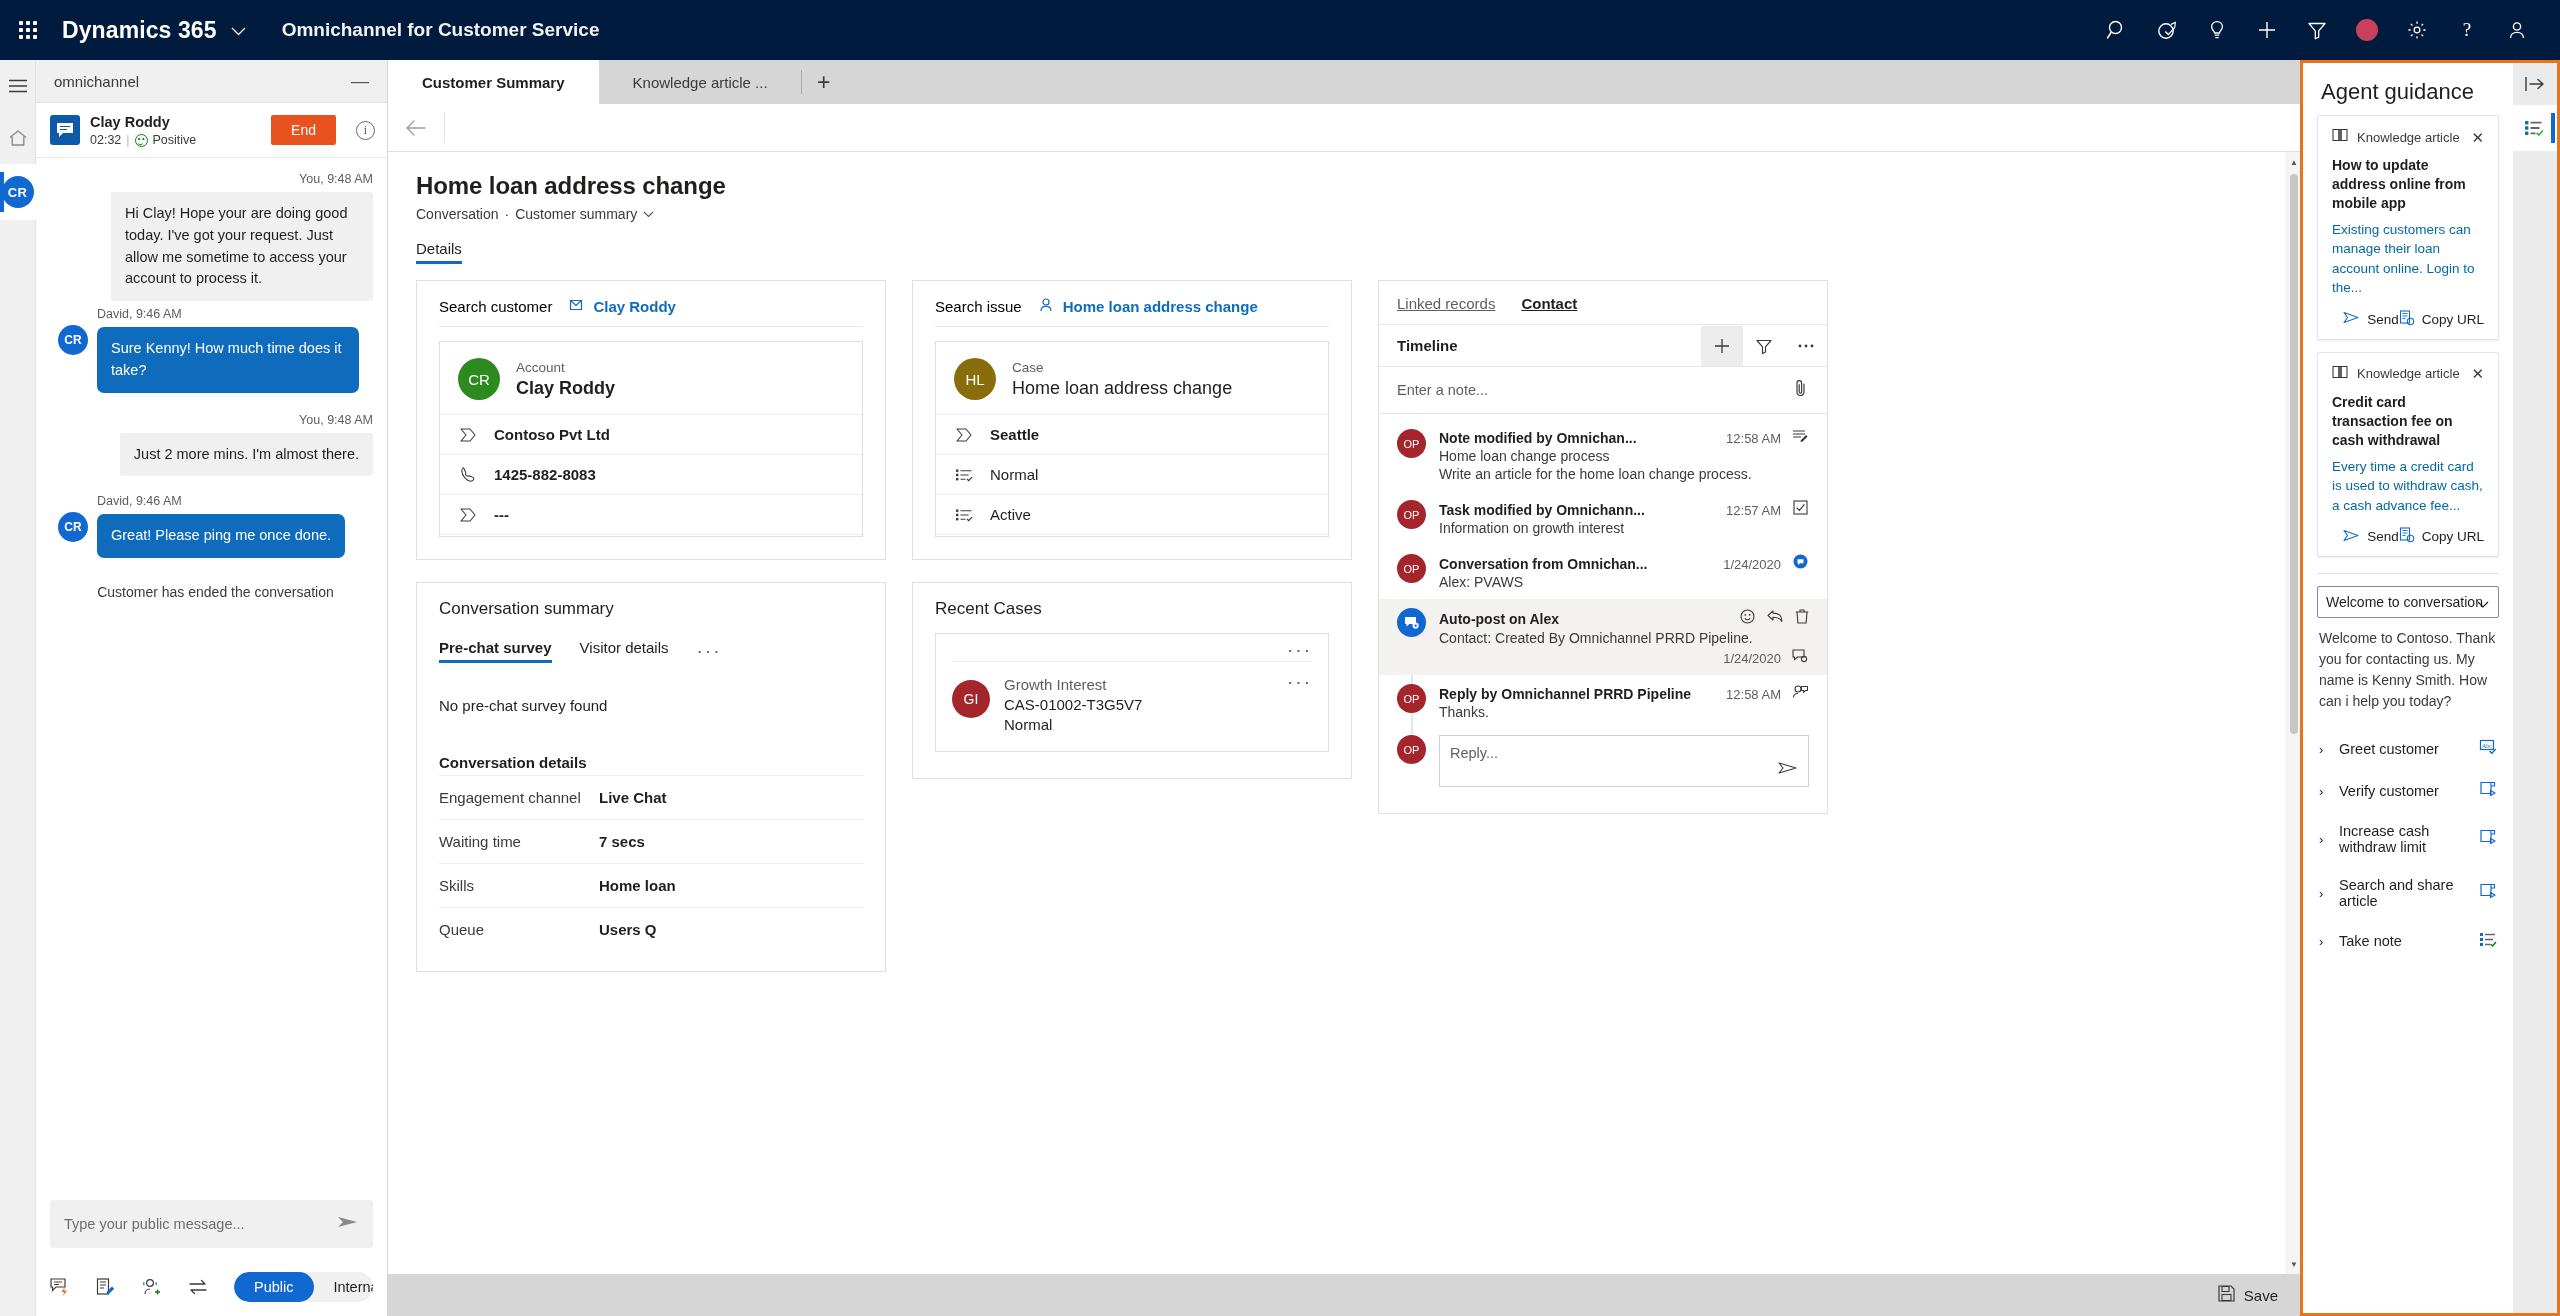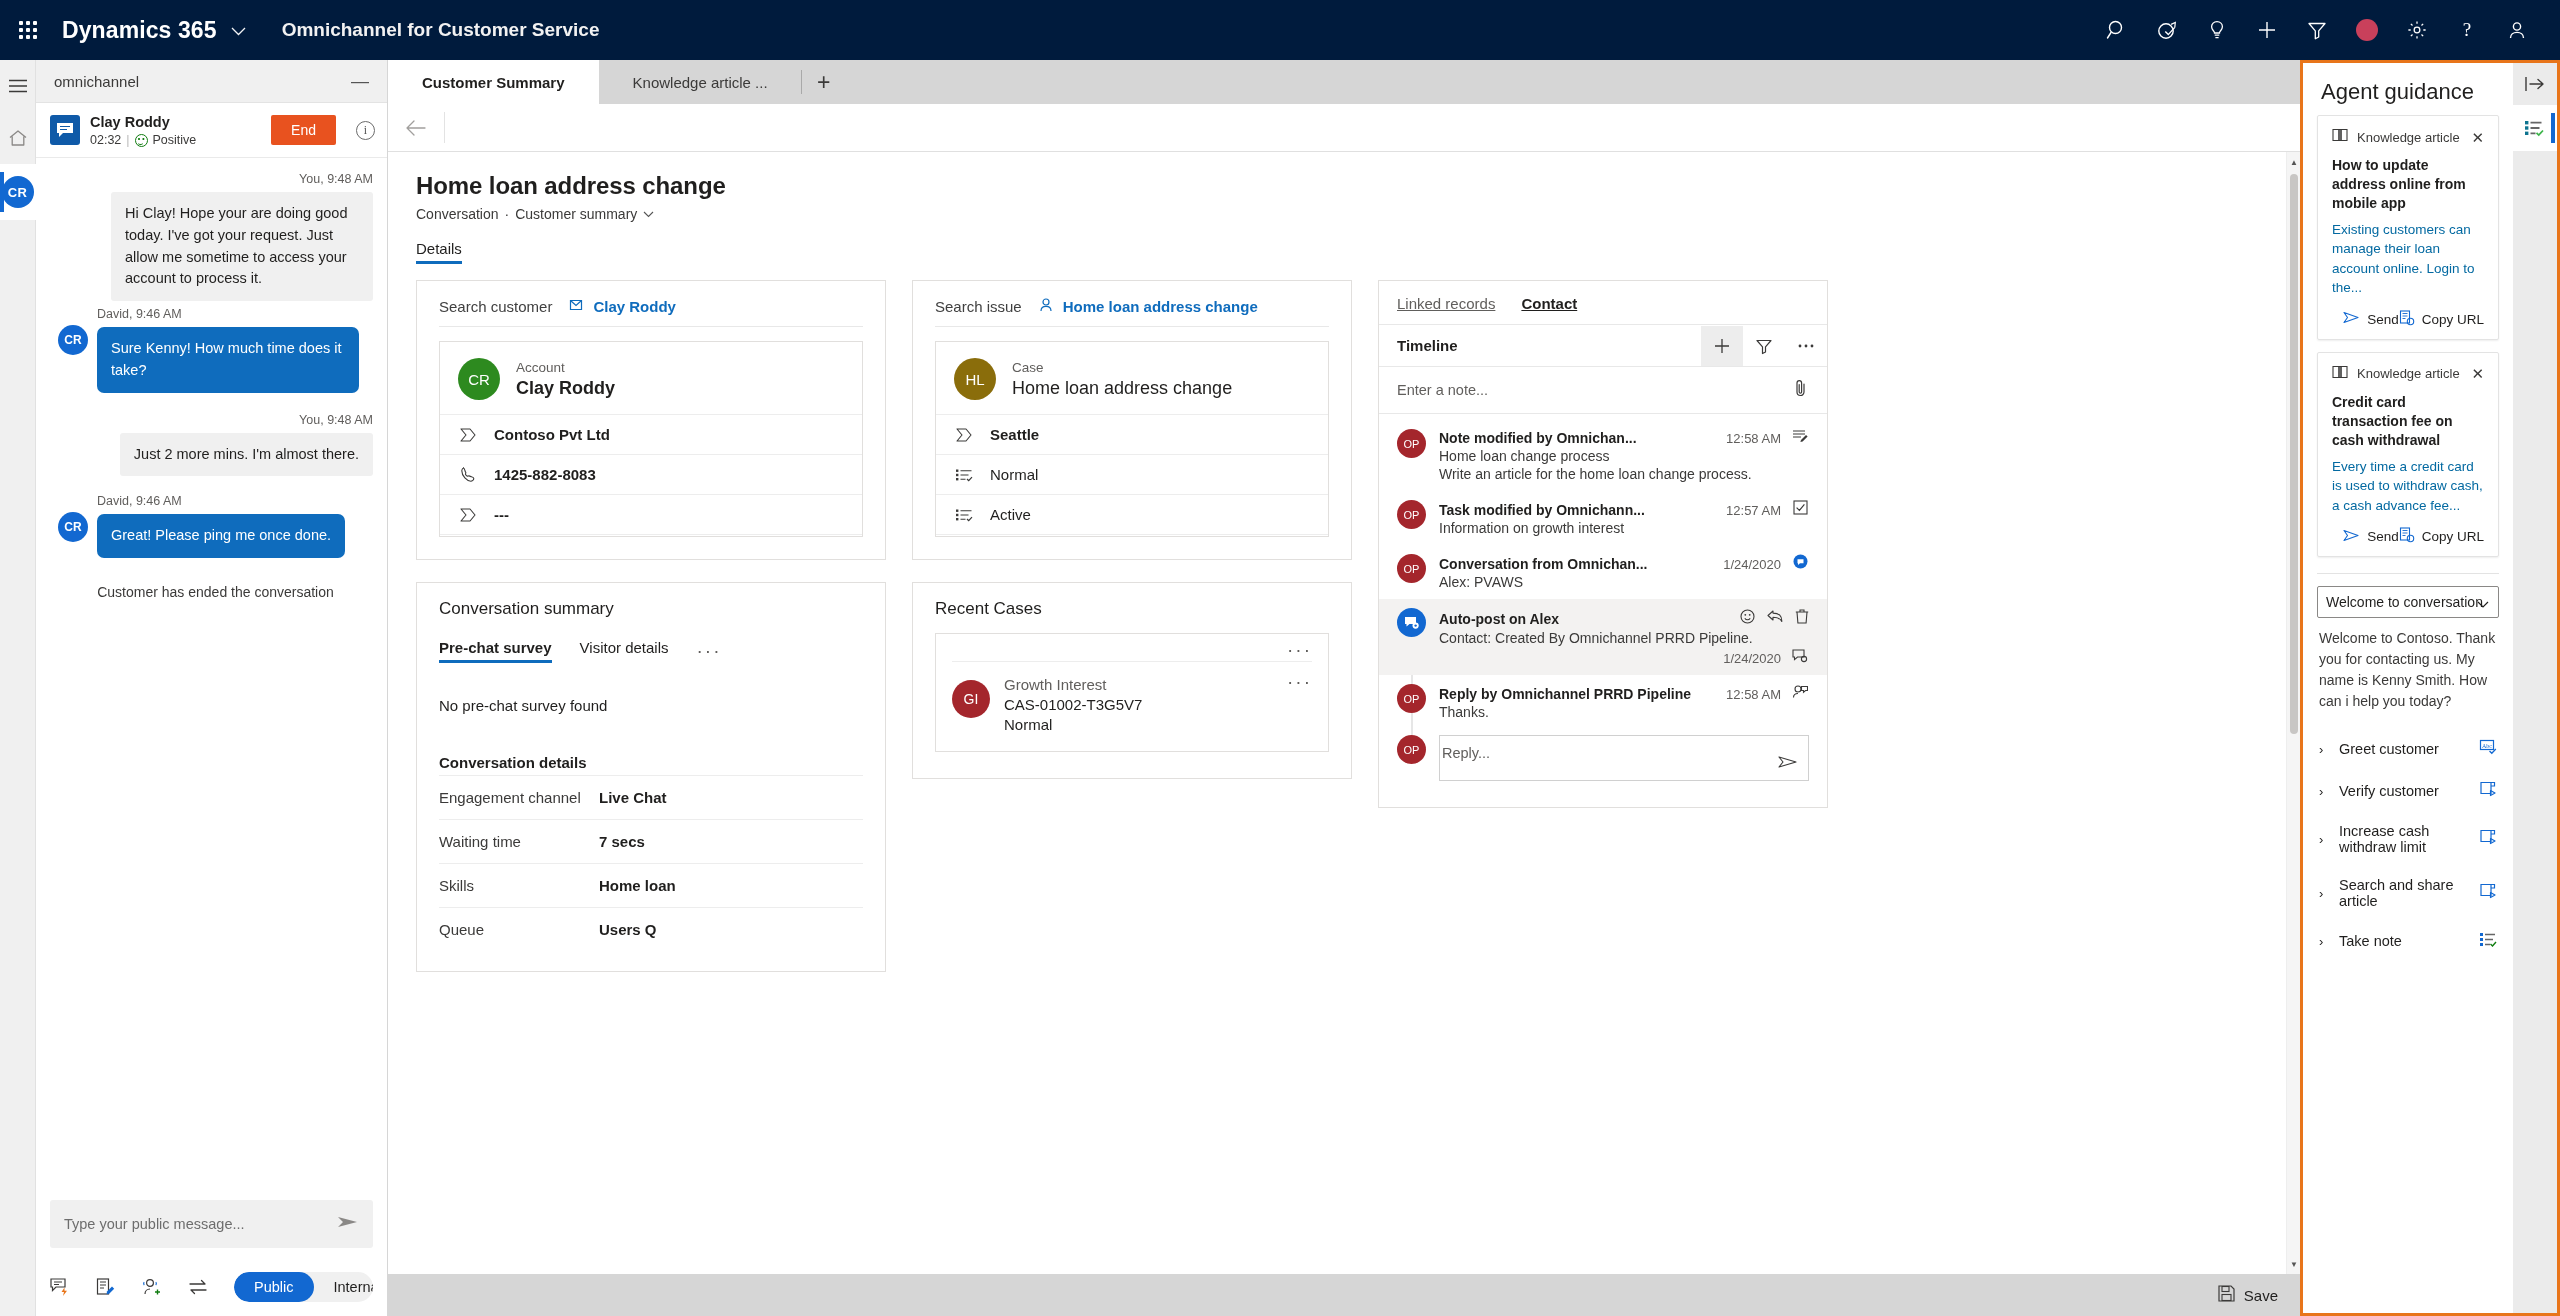--- a/index.html
+++ b/index.html
@@ -157,21 +157,21 @@
   .col { display:flex; flex-direction:column; gap: 22px; }
   .col-a { width: 470px; flex: 0 0 470px; }
   .col-b { width: 440px; flex: 0 0 440px; }
   .col-c { width: 450px; flex: 0 0 450px; }
 
   .card { border: 1px solid #e1dfdd; background:#fff; }
   .card-pad { padding: 16px 22px 20px; }
   .card-title { font-size: 17px; color:#201f1e; }
 
   .search-row { display:flex; align-items:center; gap: 16px; padding: 16px 22px 10px; }
-  .search-label { font-size: 15px; color:#404040; }
+  .search-label { font-size: 15px; color:#000000; }
   .search-link { font-size: 15px; color:#0f6cbd; font-weight:600; display:flex; align-items:center; gap:9px; cursor:pointer; }
   .hrule { height:1px; background:#e8e8e8; margin: 0 22px; }
 
   .entity-box { margin: 14px 22px 22px; border:1px solid #e1dfdd; }
   .entity-head { display:flex; align-items:center; gap: 16px; padding: 16px 18px 14px; }
   .ent-avatar {
     width: 42px; height:42px; border-radius:50%; display:flex; align-items:center; justify-content:center;
     color:#fff; font-size:15px; flex: 0 0 42px;
   }
   .ent-kind { font-size: 13.5px; color:#605e5c; }
@@ -233,21 +233,21 @@
   }
   .tl-av.blue { background:#1268d1; }
   .tl-body { flex:1; min-width:0; }
   .tl-r1 { display:flex; align-items:baseline; gap: 10px; }
   .tl-t { font-size: 14px; font-weight:700; color:#201f1e; flex:1; white-space:nowrap; overflow:hidden; text-overflow:ellipsis; }
   .tl-time { font-size: 13px; color:#605e5c; white-space:nowrap; }
   .tl-ic { width: 18px; flex:0 0 18px; display:flex; align-items:center; justify-content:center; }
   .tl-l { font-size: 14px; color:#3b3a39; margin-top: 2px; }
   .tl-actions { display:flex; gap: 12px; align-items:center; }
   .tl-reply { display:flex; gap: 13px; padding: 6px 18px 16px; position:relative; }
-  .tl-reply-box { flex:1; border:1px solid #d0d0d0; height: 46px; position:relative; padding: 8px 2px; }
+  .tl-reply-box { flex:1; border:1px solid #d0d0d0; height: 52px; position:relative; padding: 8px 10px; }
   .tl-reply-box .ph { font-size: 14.5px; color:#605e5c; }
   .tl-reply-send { position:absolute; right:10px; bottom:6px; cursor:pointer; }
   .tl-spine { position:absolute; left: 32px; top: 0; bottom: 0; width: 2px; background:#e6e6e6; }
 
   
   .vscroll { width: 14px; flex:0 0 14px; background:#f5f5f5; position:relative; border-left:1px solid #eee;}
   .vscroll .thumb { position:absolute; left:3px; width:8px; top: 22px; height: 560px; background:#c8c6c4; border-radius:4px; }
   .vscroll .arrow { position:absolute; left:0; width:14px; height:16px; display:flex; align-items:center; justify-content:center; font-size:8px; color:#555;}
   .vscroll .arrow.up { top:2px; } .vscroll .arrow.dn { bottom:2px; }
 

